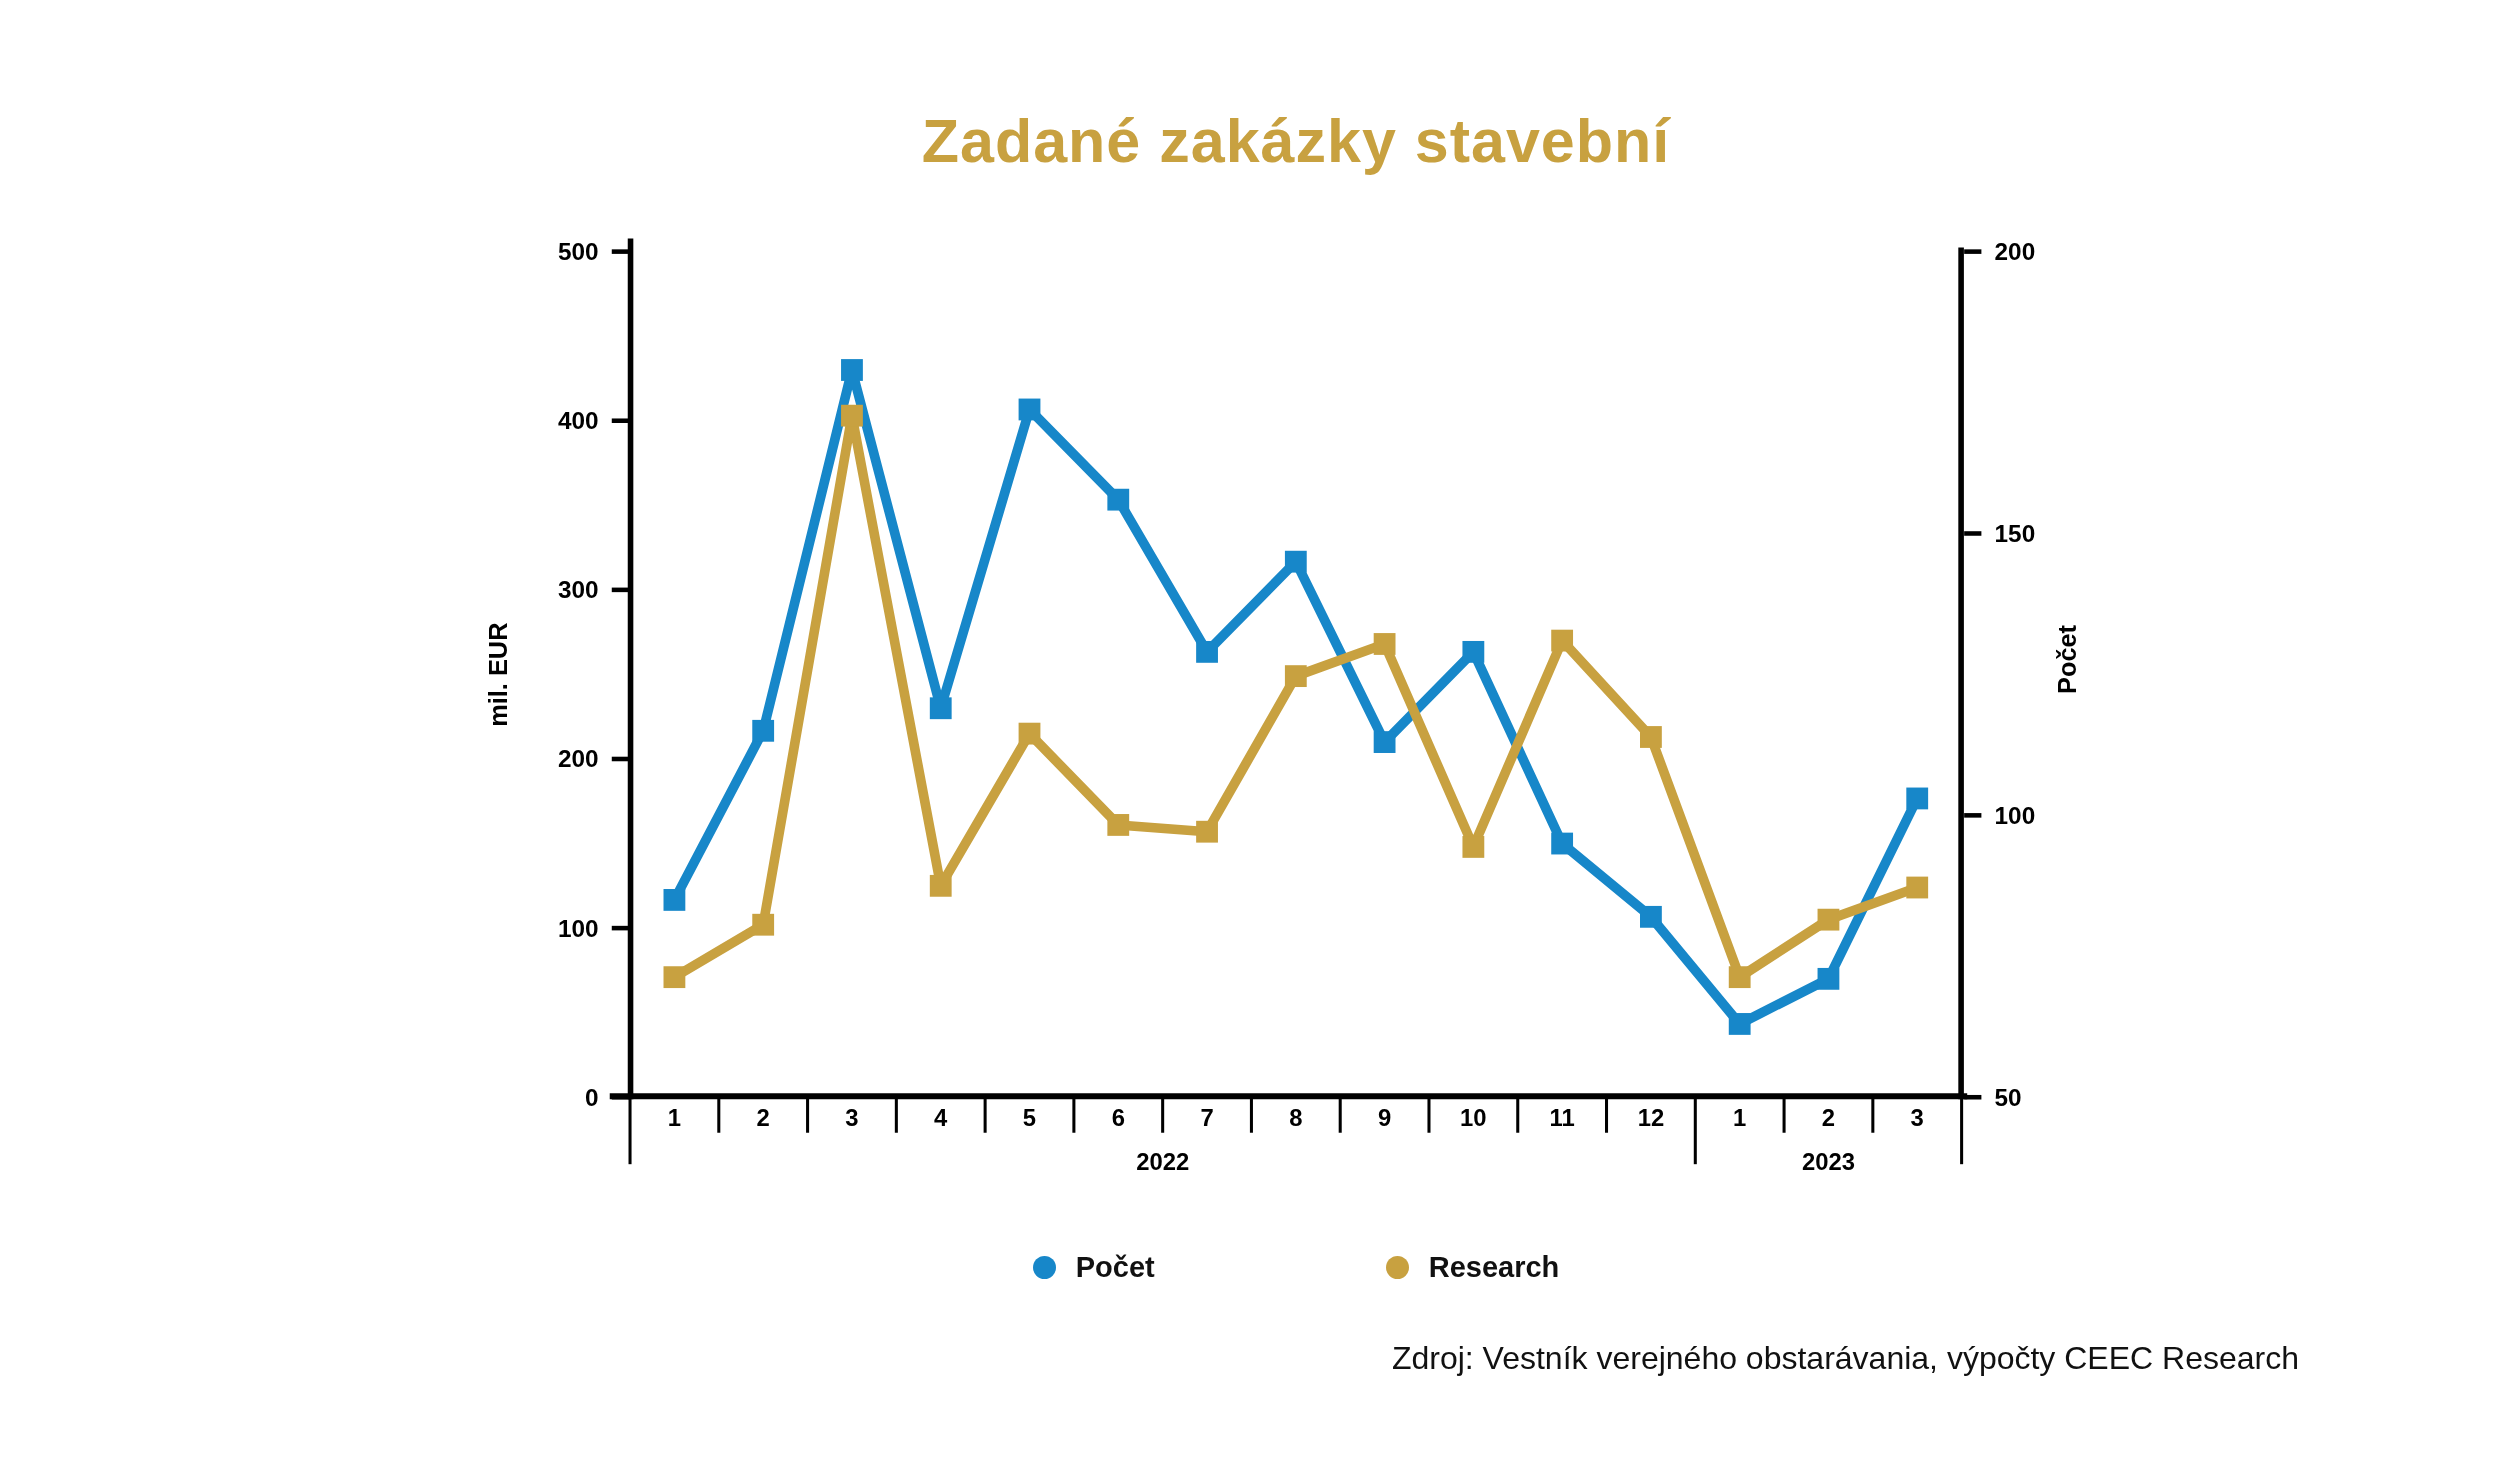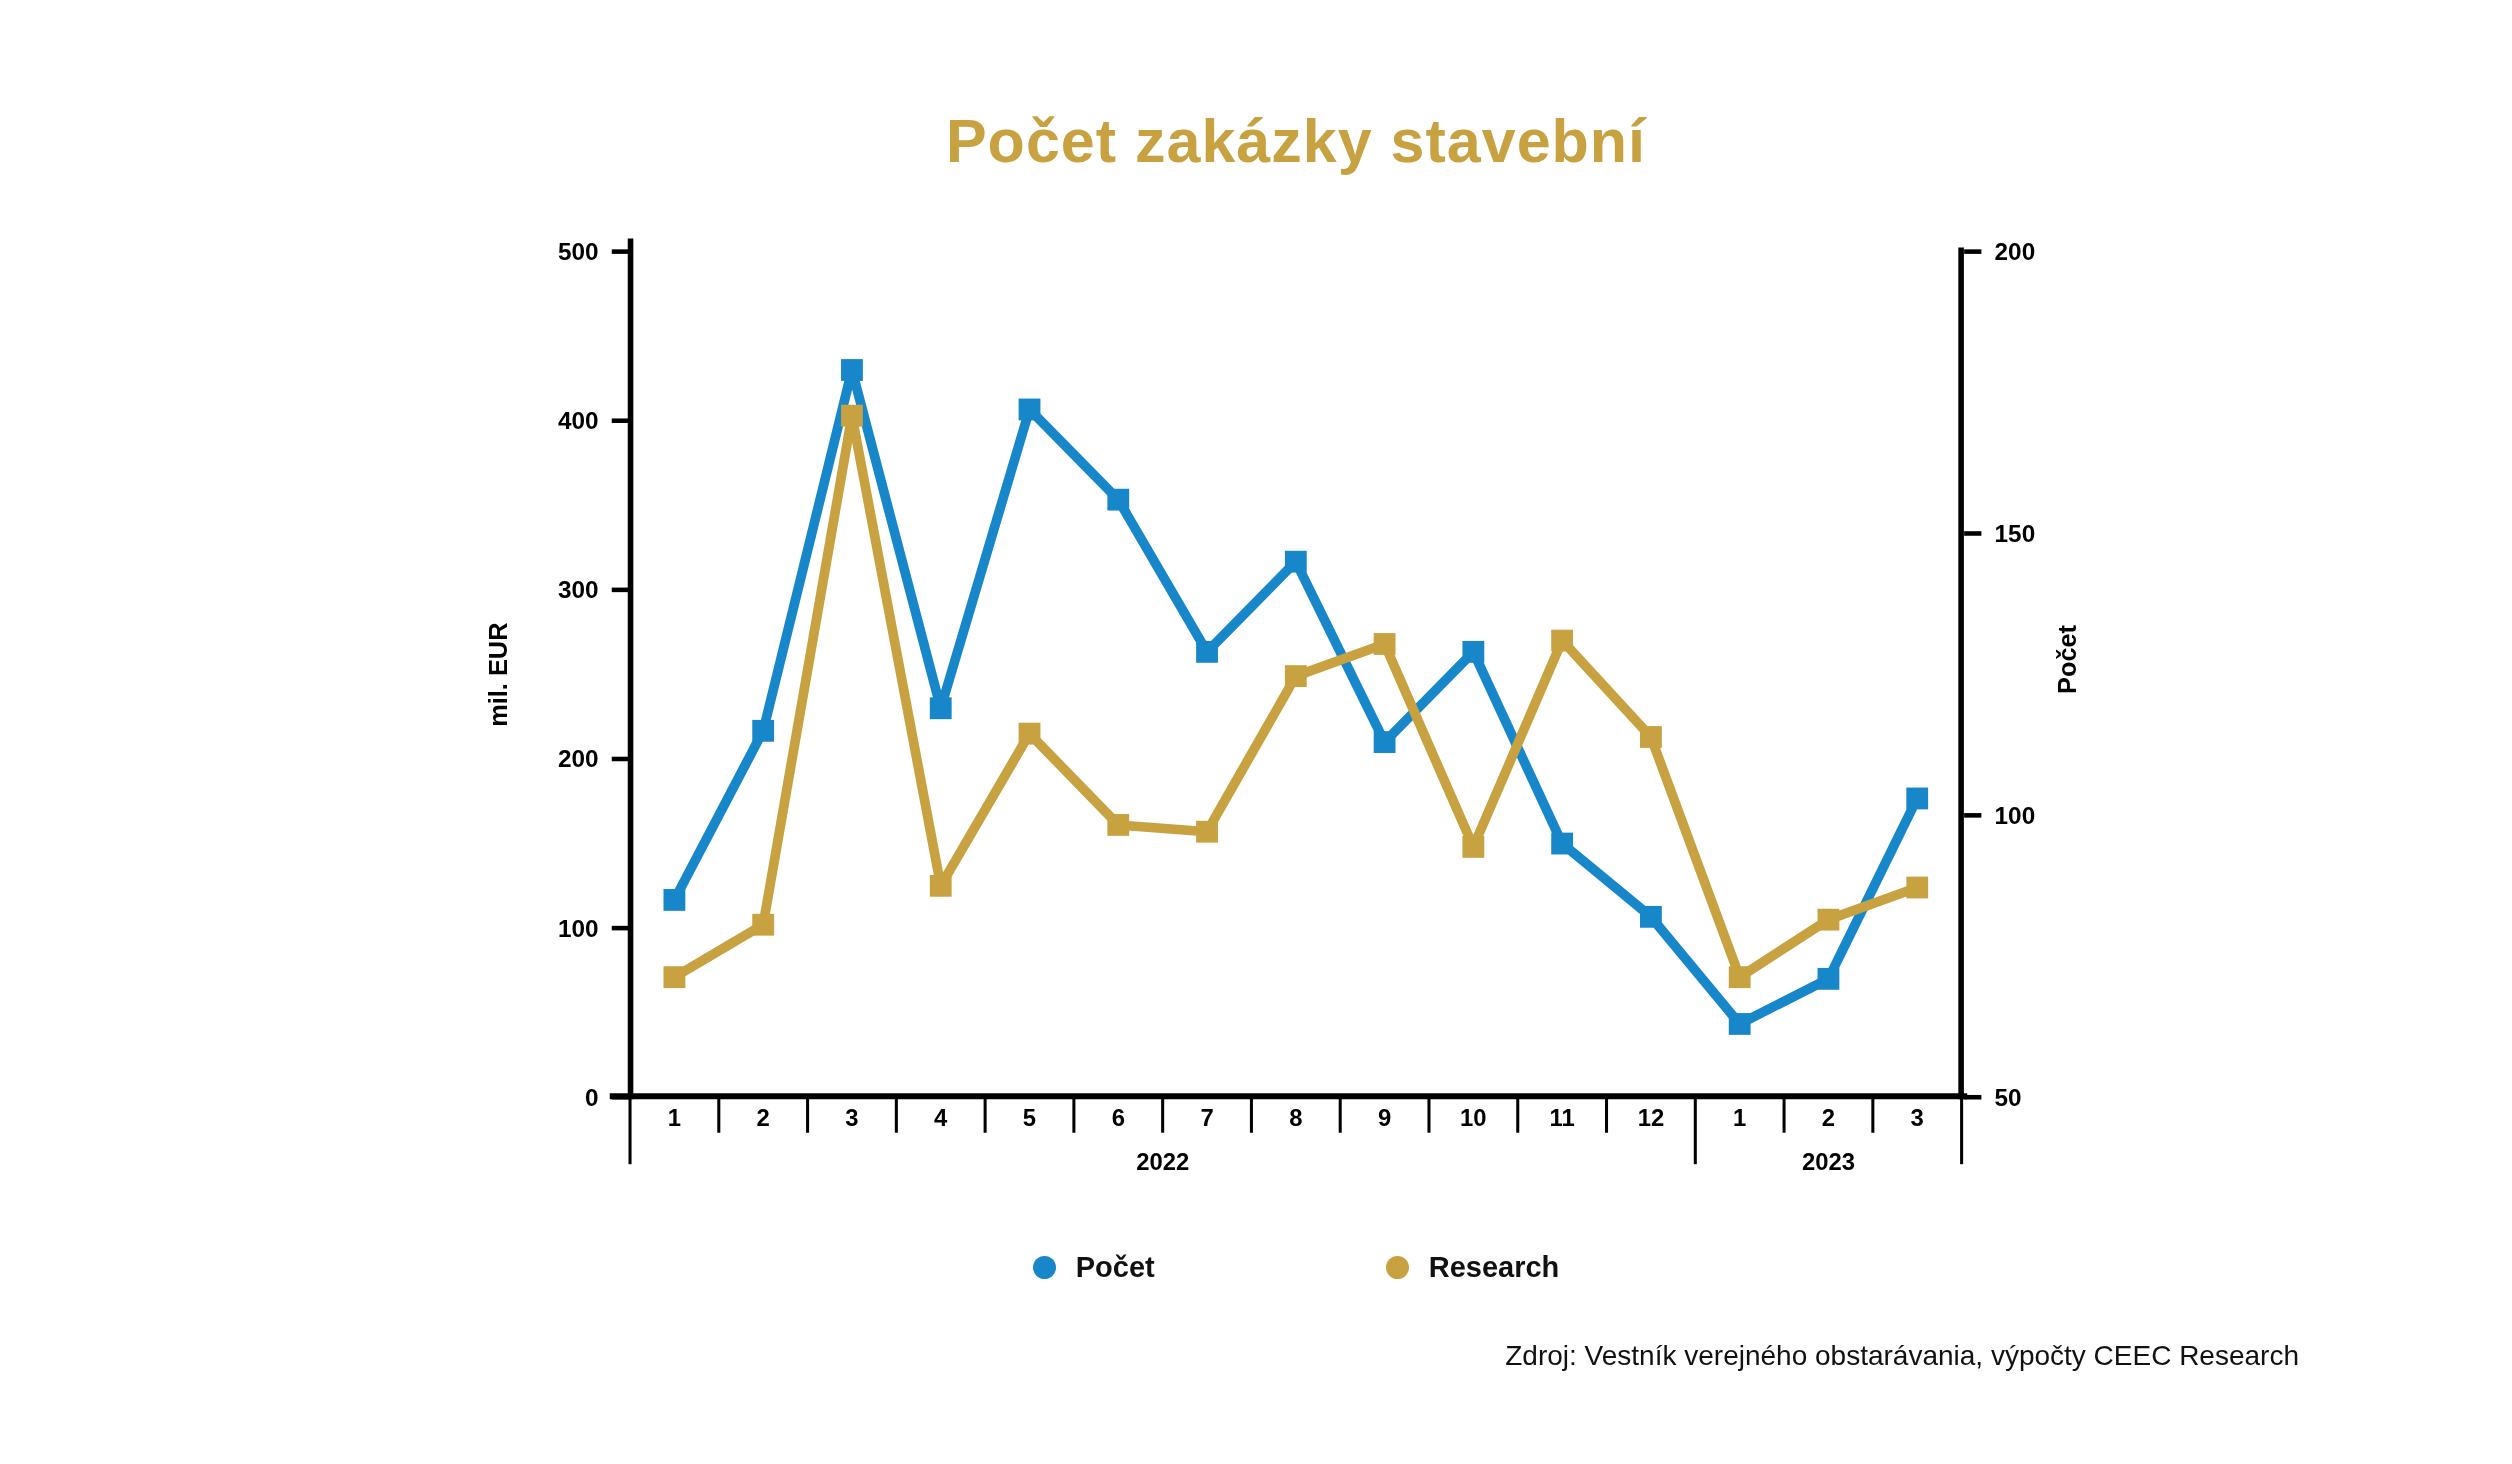--- a/index.html
+++ b/index.html
@@ -21,21 +21,21 @@
   .legend {
     position: absolute; left: 630px; width: 1332px; top: 1251px;
     display: flex; justify-content: center; align-items: center;
     gap: 231px; z-index: 2;
   }
   .legend-item { display: flex; align-items: center; gap: 20px; }
   .legend-dot { width: 23px; height: 23px; border-radius: 50%; display: inline-block; }
   .legend-label { font-size: 29px; font-weight: 700; color: #111111; }
   .source {
     position: absolute; top: 1340px; right: 213px;
-    font-size: 28px; font-weight: 400; color: #111111; z-index: 2;
+    font-size: 32px; font-weight: 400; color: #111111; z-index: 2;
   }
 </style>
 </head>
 <body>
 
 <div class="stage">
 
   <svg id="plot" width="2512" height="1464" viewBox="0 0 4952 2886">
       <line x1="1202" y1="2161" x2="3878" y2="2161" stroke="#000000" stroke-width="12"></line>
       <line x1="1243" y1="470" x2="1243" y2="2167" stroke="#000000" stroke-width="11"></line>
@@ -122,21 +122,21 @@
       <rect x="2533" y="1311.3339999999998" width="43" height="43" fill="#C8A140"></rect>
       <rect x="2708" y="1247.9879999999998" width="43" height="43" fill="#C8A140"></rect>
       <rect x="2883" y="1648.068" width="43" height="43" fill="#C8A140"></rect>
       <rect x="3058" y="1241.32" width="43" height="43" fill="#C8A140"></rect>
       <rect x="3233" y="1431.3580000000002" width="43" height="43" fill="#C8A140"></rect>
       <rect x="3408" y="1904.786" width="43" height="43" fill="#C8A140"></rect>
       <rect x="3583" y="1791.43" width="43" height="43" fill="#C8A140"></rect>
       <rect x="3758" y="1728.084" width="43" height="43" fill="#C8A140"></rect>
     </svg>
 
-  <div class="title" style="color: rgb(200, 161, 64);">Počet zakázky stavební</div>
+  <div class="title" style="color: rgb(200, 161, 64);">Zadané zakázky stavební</div>
 
   <div class="legend">
     <div class="legend-item">
       <span class="legend-dot" style="background: rgb(23, 135, 201);"></span>
       <span class="legend-label">Počet</span>
     </div>
     <div class="legend-item">
       <span class="legend-dot" style="background: rgb(200, 161, 64);"></span>
       <span class="legend-label">Research</span>
     </div>

